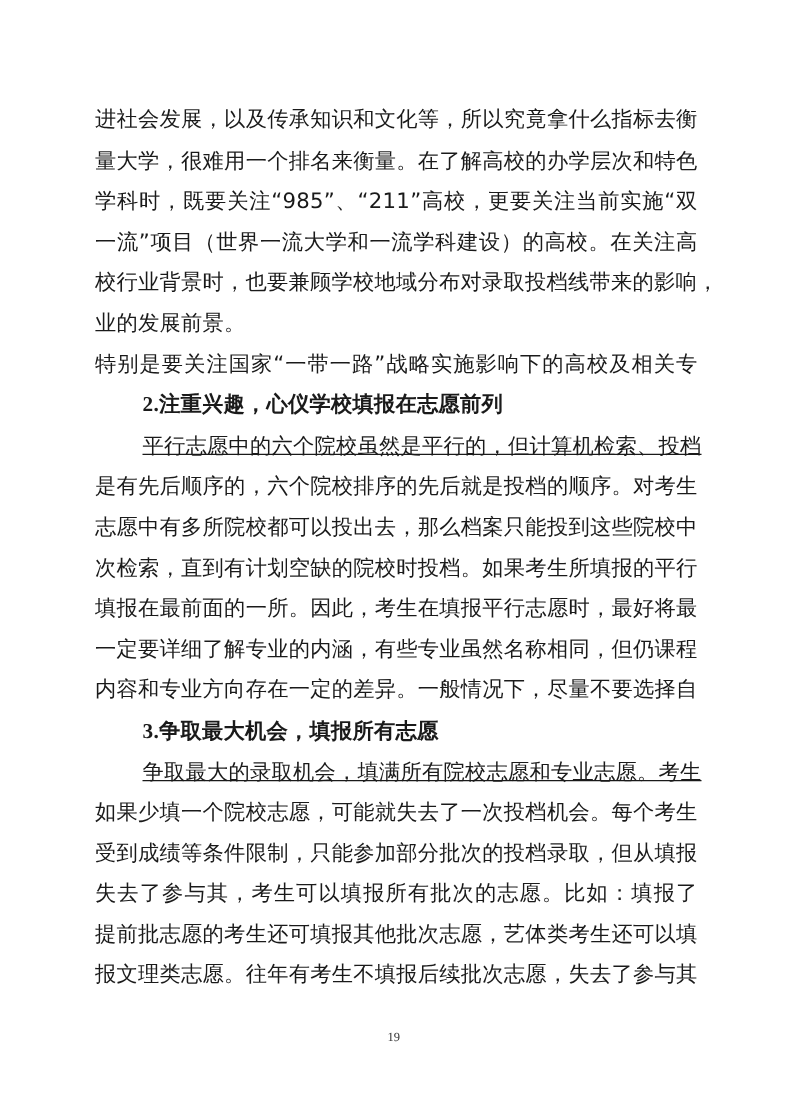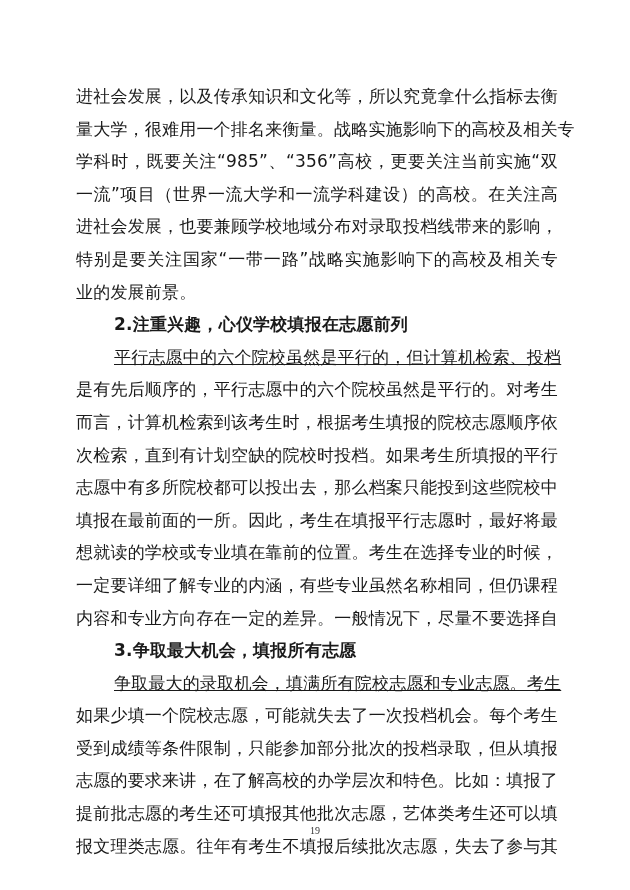--- a/index.html
+++ b/index.html
@@ -32,56 +32,55 @@
       text-align: justify;
       text-align-last: justify;
     }
     .line.indent {
       padding-left: 38px;
       text-decoration: underline;
     }
     .line.heading {
       font-weight: bold;
       padding-left: 38px;
+      font-family: Liberation Serif, serif;
     }
     .page-number {
       position: absolute;
       top: 825px;
       left: 0;
       width: 630px;
       text-align: center;
       font-family: "Liberation Serif", "DejaVu Serif", serif;
       font-size: 10px;
       color: #333333;
     }
   </style>
 </head>
 <body>
 
 <div class="page">
   <div class="line justify">进社会发展，以及传承知识和文化等，所以究竟拿什么指标去衡</div>
-  <div class="line justify">量大学，很难用一个排名来衡量。战略实施影响下的高校及相关专</div>
-  <div class="line justify">学科时，既要关注“985”、“356”高校，更要关注当前实施“双</div>
+  <div class="line justify">量大学，很难用一个排名来衡量。在了解高校的办学层次和特色</div>
+  <div class="line justify">学科时，既要关注“985”、“211”高校，更要关注当前实施“双</div>
   <div class="line justify">一流”项目（世界一流大学和一流学科建设）的高校。在关注高</div>
-  <div class="line justify">进社会发展，也要兼顾学校地域分布对录取投档线带来的影响，</div>
+  <div class="line justify">校行业背景时，也要兼顾学校地域分布对录取投档线带来的影响，</div>
+  <div class="line">业的发展前景。</div>
   <div class="line justify">特别是要关注国家“一带一路”战略实施影响下的高校及相关专</div>
-  <div class="line">业的发展前景。</div>
   <div class="line heading">2.注重兴趣，心仪学校填报在志愿前列</div>
   <div class="line justify indent">平行志愿中的六个院校虽然是平行的，但计算机检索、投档</div>
-  <div class="line justify">是有先后顺序的，平行志愿中的六个院校虽然是平行的。对考生</div>
-  <div class="line justify">而言，计算机检索到该考生时，根据考生填报的院校志愿顺序依</div>
+  <div class="line justify">是有先后顺序的，六个院校排序的先后就是投档的顺序。对考生</div>
+  <div class="line justify">志愿中有多所院校都可以投出去，那么档案只能投到这些院校中</div>
   <div class="line justify">次检索，直到有计划空缺的院校时投档。如果考生所填报的平行</div>
-  <div class="line justify">志愿中有多所院校都可以投出去，那么档案只能投到这些院校中</div>
   <div class="line justify">填报在最前面的一所。因此，考生在填报平行志愿时，最好将最</div>
-  <div class="line justify">想就读的学校或专业填在靠前的位置。考生在选择专业的时候，</div>
   <div class="line justify">一定要详细了解专业的内涵，有些专业虽然名称相同，但仍课程</div>
   <div class="line justify">内容和专业方向存在一定的差异。一般情况下，尽量不要选择自</div>
   <div class="line heading">3.争取最大机会，填报所有志愿</div>
   <div class="line justify indent">争取最大的录取机会，填满所有院校志愿和专业志愿。考生</div>
   <div class="line justify">如果少填一个院校志愿，可能就失去了一次投档机会。每个考生</div>
   <div class="line justify">受到成绩等条件限制，只能参加部分批次的投档录取，但从填报</div>
-  <div class="line justify">志愿的要求来讲，在了解高校的办学层次和特色。比如：填报了</div>
+  <div class="line justify">失去了参与其，考生可以填报所有批次的志愿。比如：填报了</div>
   <div class="line justify">提前批志愿的考生还可填报其他批次志愿，艺体类考生还可以填</div>
   <div class="line justify">报文理类志愿。往年有考生不填报后续批次志愿，失去了参与其</div>
 
 </div>
 
 <div class="page-number">19</div>
 
 </body></html>

